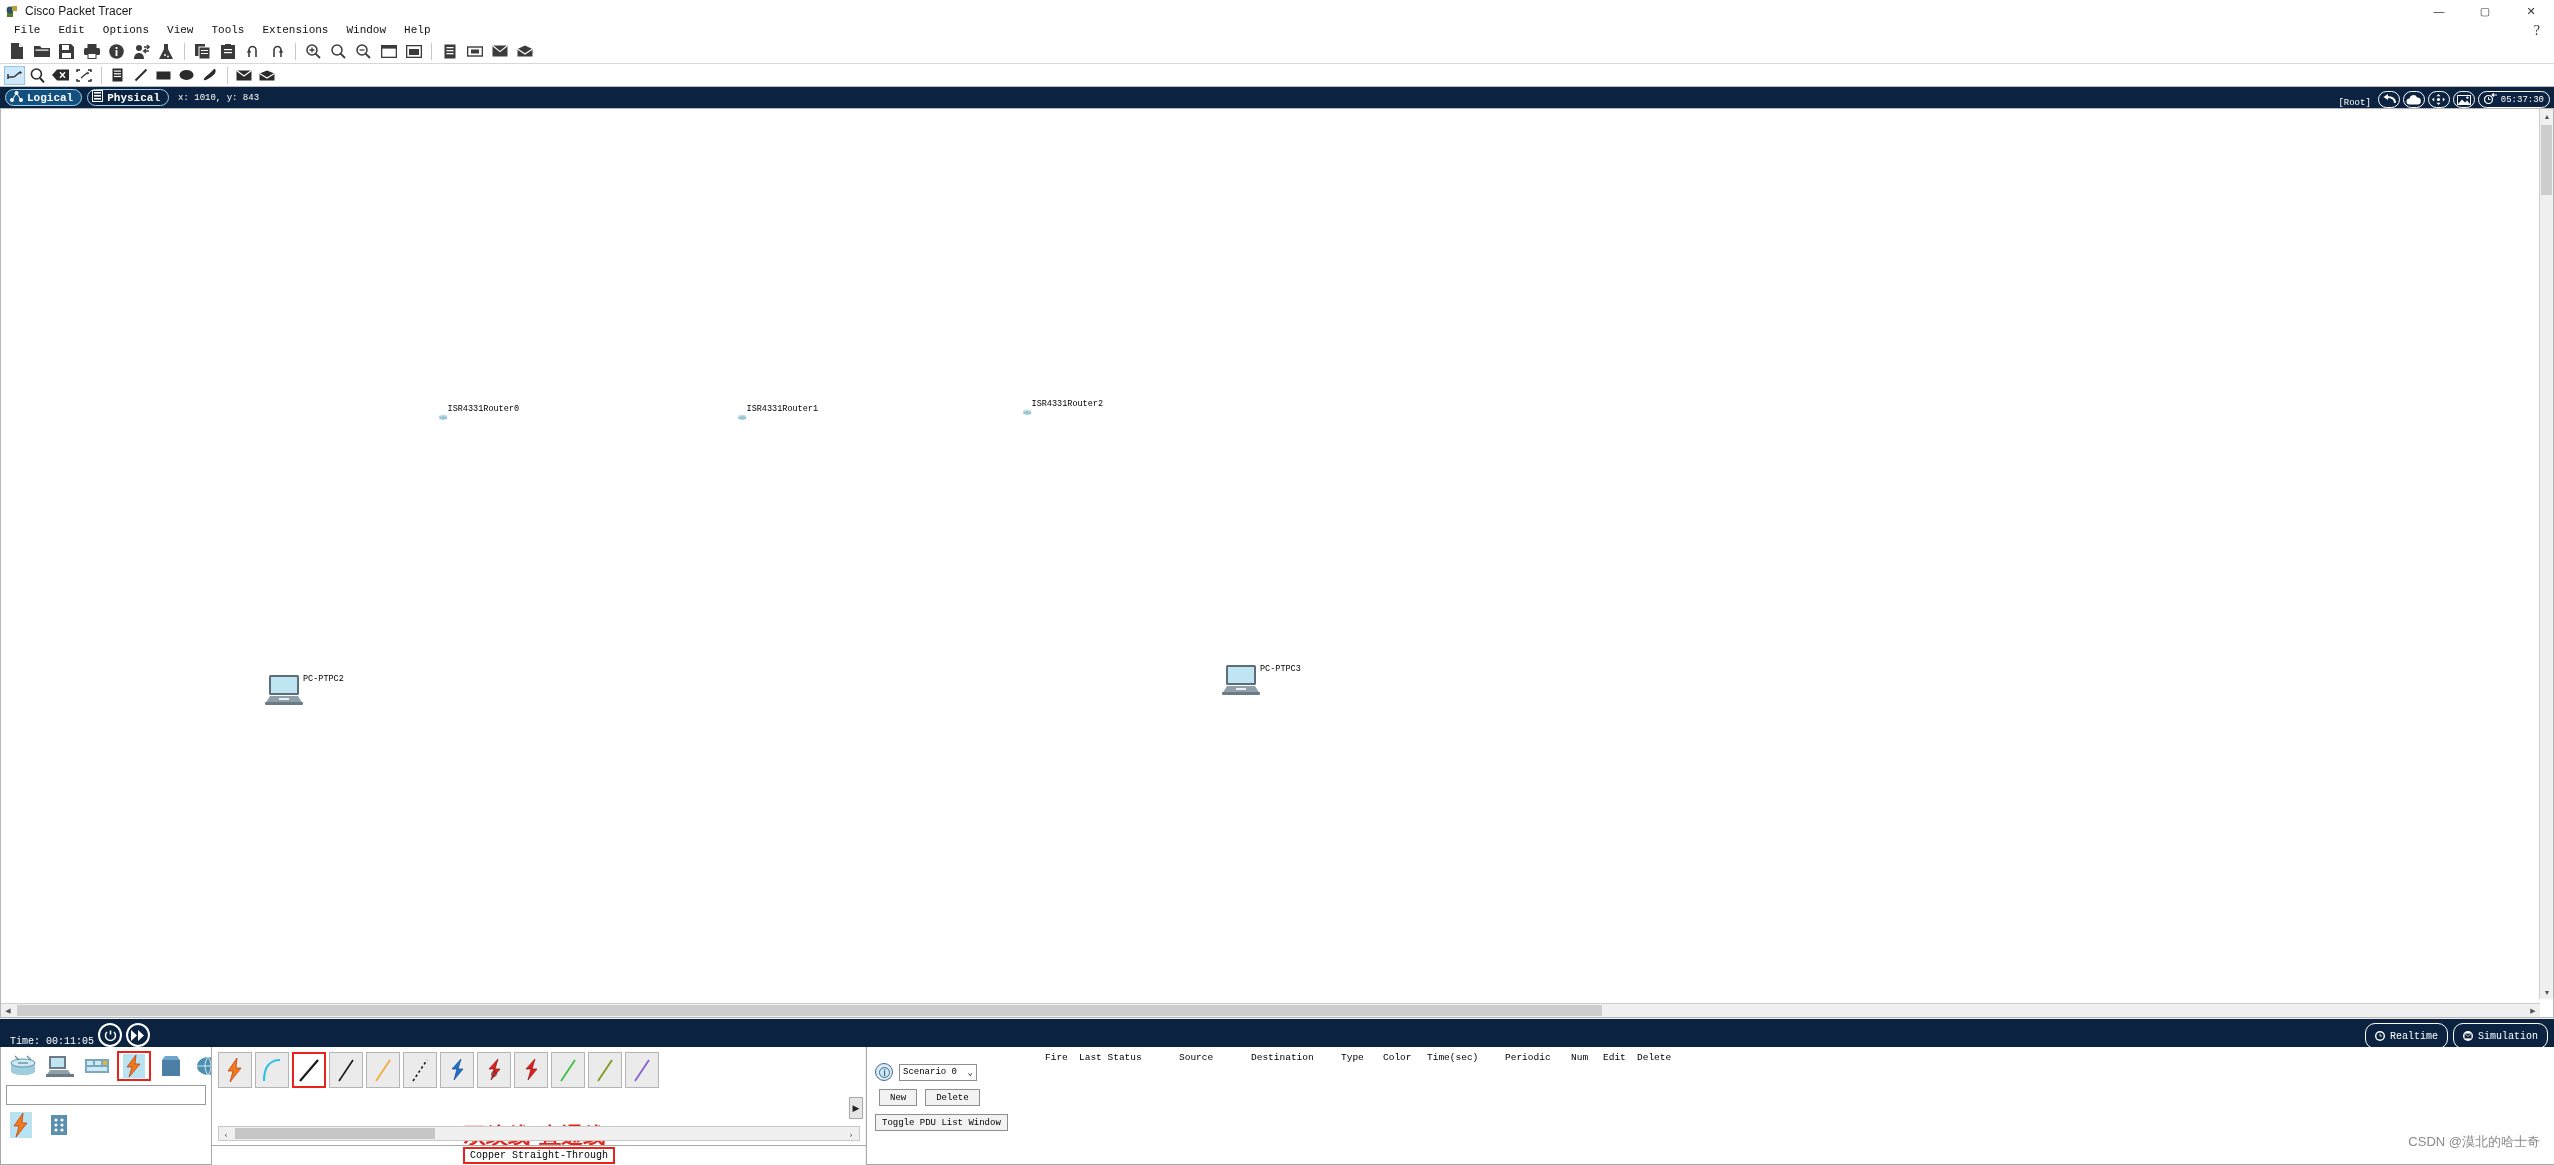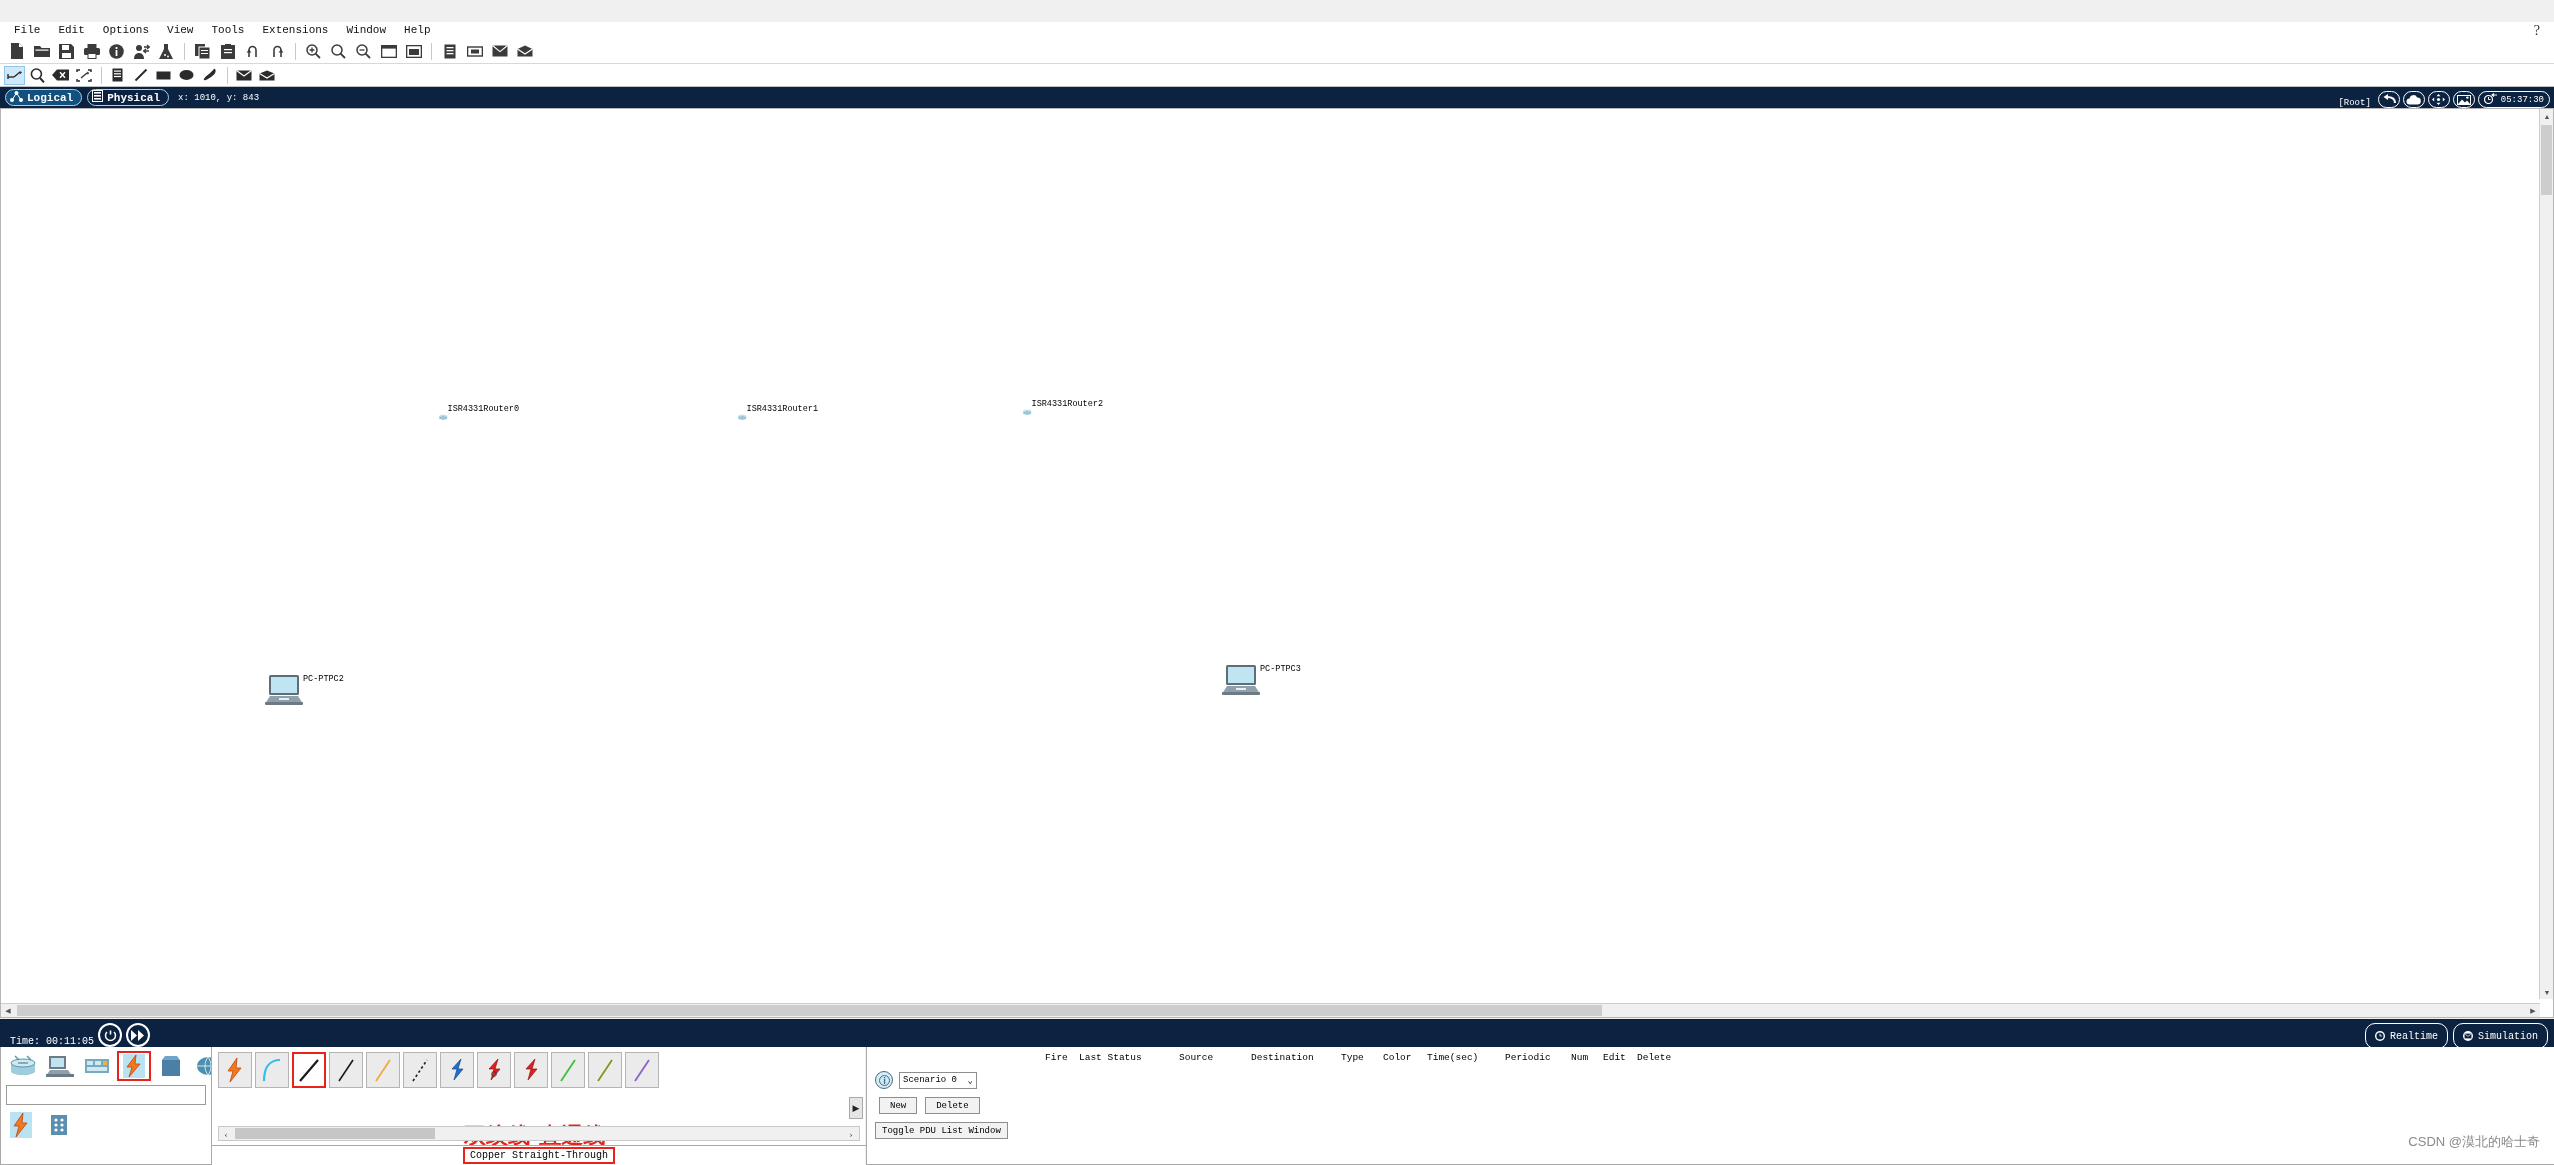--- a/index.html
+++ b/index.html
@@ -180,21 +180,21 @@
     border:1px solid #a9a9a9; display:flex; align-items:center; justify-content:center;
     font-size:9px; color:#222; font-family:"Liberation Serif", serif;
   }
 
   
   .pdupanel {
     position:absolute; left:866px; top:1047px; width:1688px; height:118px;
     background:#ffffff; border:1px solid #a9a9a9; border-top:none; border-right:none;
   }
   .pdu-left { position:absolute; left:0; top:0; width:172px; height:118px; }
-  .scenario-row { display:flex; align-items:center; gap:6px; padding:24px 0 0 8px; }
+  .scenario-row { display:flex; align-items:center; gap:6px; padding:16px 0 0 8px; }
   .scenario-ico { width:18px; height:18px; border:1px solid #4a6b84; border-radius:50%;
                   background:#d8ecf7; display:flex; align-items:center; justify-content:center; }
   .scenario-sel {
     width:78px; height:17px; border:1px solid #8e8e8e; background:#ffffff;
     display:flex; align-items:center; justify-content:space-between; padding:0 3px;
     font-family:"Liberation Mono", monospace; font-size:9px; color:#000;
   }
   .pdu-btn {
     height:17px; border:1px solid #8e8e8e; background:#f2f2f2;
     display:flex; align-items:center; justify-content:center; padding:0 10px;
@@ -211,20 +211,35 @@
   .watermark {
     position:absolute; right:14px; bottom:14px;
     font-family:"Liberation Sans", sans-serif; font-size:13px; color:#8a8a8a; white-space:nowrap;
   }
 </style>
 </head>
 <body>
 
 <div id="app">
 
+  <div class="titlebar">
+    <span class="title-ico">
+      <svg width="13" height="13" viewBox="0 0 13 13">
+        <rect x="1" y="6" width="6" height="6" fill="#4f7d2a"></rect>
+        <circle cx="4" cy="5" r="3.4" fill="#2e4f66"></circle>
+        <rect x="6" y="1" width="5" height="5" fill="#b9a23a"></rect>
+      </svg>
+    </span>
+    <span class="title-text">Cisco Packet Tracer</span>
+    <div class="win-btns">
+      <div class="win-btn">—</div>
+      <div class="win-btn">▢</div>
+      <div class="win-btn close">✕</div>
+    </div>
+  </div>
 
   <div class="menubar">
     <div class="menu-item">File</div>
     <div class="menu-item">Edit</div>
     <div class="menu-item">Options</div>
     <div class="menu-item">View</div>
     <div class="menu-item">Tools</div>
     <div class="menu-item">Extensions</div>
     <div class="menu-item">Window</div>
     <div class="menu-item">Help</div>

